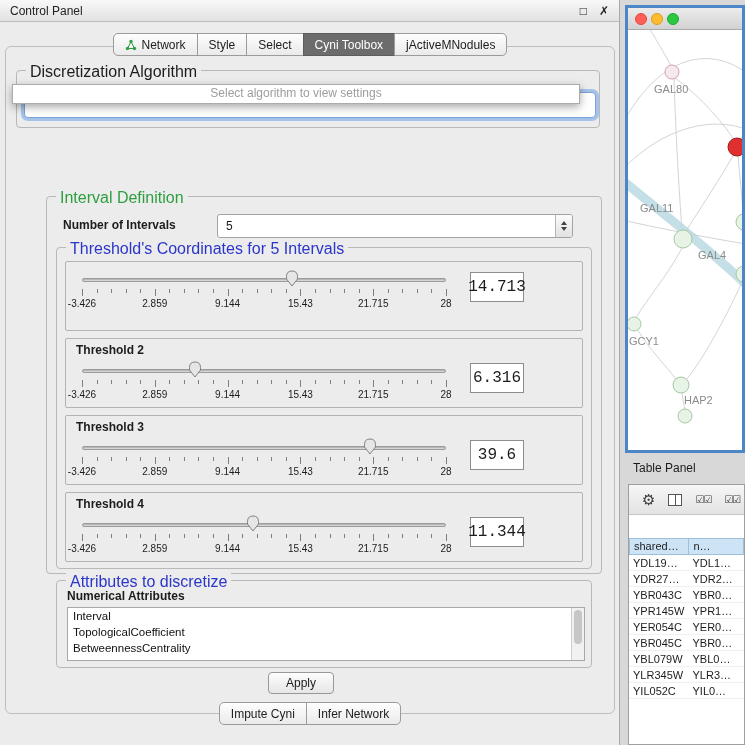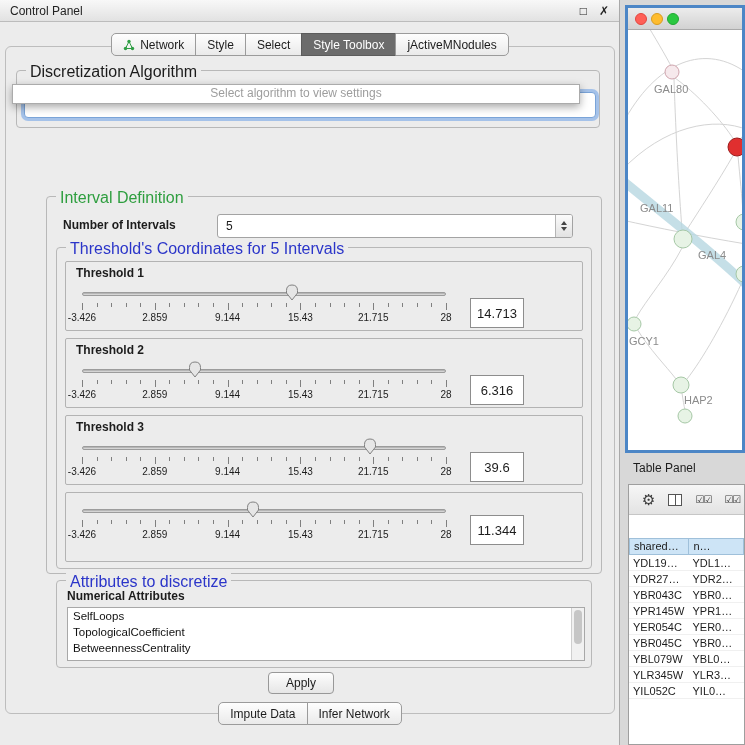--- a/index.html
+++ b/index.html
@@ -49,21 +49,21 @@
   .thr-title{font-weight:bold;font-size:12px;}
   .slider-row{display:flex;margin-top:2px;}
   .slider-area{position:relative;width:380px;height:44px;}
   .slider-inner{position:absolute;left:6px;right:10px;top:0;height:100%;}
   .slider-track{position:absolute;left:0;right:0;top:10px;height:4px;background:#d9d9d9;border:1px solid #9c9c9c;border-radius:2px;box-shadow:inset 0 1px 1px rgba(0,0,0,.18);}
   .thumb{position:absolute;top:2px;margin-left:-7px;z-index:2;}
   .tick{position:absolute;top:21px;width:1px;background:#7f7f7f;display:block;}
   .tick.major{height:7px;}
   .tick.minor{height:4px;}
   .scale-label{position:absolute;top:30px;transform:translateX(-50%);font-size:10px;color:#1c1c1c;white-space:nowrap;}
-  .valbox{width:54px;height:30px;margin-left:14px;margin-top:16px;background:#fff;border:1px solid #8d8d8d;display:flex;align-items:center;justify-content:center;font-size:13px;}
+  .valbox{width:54px;height:30px;margin-left:14px;margin-top:4px;background:#fff;border:1px solid #8d8d8d;display:flex;align-items:center;justify-content:center;font-size:16px;font-family:Liberation Mono, monospace;}
 
   #grp-attr{left:56px;top:580px;width:536px;height:88px;}
   .attr-subtitle{position:absolute;left:10px;top:8px;font-weight:bold;font-size:12px;}
   .attr-list{position:absolute;left:10px;right:6px;top:26px;bottom:6px;background:#fff;border:1px solid #a8a8a8;overflow:hidden;}
   .attr-item{font-size:11.5px;height:16px;line-height:16px;padding-left:5px;color:#111;white-space:nowrap;}
   .attr-scroll{position:absolute;right:0;top:0;bottom:0;width:13px;background:#f1f1f1;border-left:1px solid #cfcfcf;}
   .attr-thumb{position:absolute;left:2px;top:2px;width:8px;height:34px;background:#c6c6c6;border-radius:4px;}
 
   .apply-btn{position:absolute;left:268px;top:672px;width:66px;height:22px;background:linear-gradient(#fdfdfd,#e6e6e6);border:1px solid #989898;border-radius:4px;font-size:12px;display:flex;align-items:center;justify-content:center;}
 
@@ -121,21 +121,21 @@
           </svg>
           <span>Network</span>
         </div>
         <div class="tab">
           <span>Style</span>
         </div>
         <div class="tab">
           <span>Select</span>
         </div>
         <div class="tab selected">
-          <span>Style Toolbox</span>
+          <span>Cyni Toolbox</span>
         </div>
         <div class="tab">
           <span>jActiveMNodules</span>
         </div>
       </div>
 
     <div class="group" id="grp-algo">
       <span class="group-label">Discretization Algorithm</span>
     </div>
     <div class="combo algo-combo"></div>
@@ -153,21 +153,20 @@
         <span class="stepper">
             <i class="arr-up"></i>
             <i class="arr-down"></i>
           </span>
       </div>
 
       <div class="group" id="grp-thr">
         <span class="group-label blue">Threshold's Coordinates for 5 Intervals</span>
         <div class="thr-stack" id="thrStack">
             <div class="thr-box">
-              <div class="thr-title">Threshold 1</div>
               <div class="slider-row">
                 <div class="slider-area">
                   <div class="slider-inner">
                     <div class="slider-track"></div>
                     <span class="tick major" style="left: 0%;"></span>
                     <span class="tick minor" style="left: 4%;"></span>
                     <span class="tick minor" style="left: 8%;"></span>
                     <span class="tick minor" style="left: 12%;"></span>
                     <span class="tick minor" style="left: 16%;"></span>
                     <span class="tick major" style="left: 20%;"></span>
@@ -291,20 +290,21 @@
                     <span class="scale-label" style="left: 100%;">28</span>
                     <svg width="14" height="17" class="thumb" style="left: 78.9983%;">
                       <path d="M1.5 6.5 Q1.5 1 7 1 Q12.5 1 12.5 6.5 L12.5 9 L7 16 L1.5 9 Z" fill="#e6e6e6" stroke="#828282"></path>
                     </svg>
                   </div>
                 </div>
                 <div class="valbox">39.6</div>
               </div>
             </div>
             <div class="thr-box">
+              <div class="thr-title">Threshold 4</div>
               <div class="slider-row">
                 <div class="slider-area">
                   <div class="slider-inner">
                     <div class="slider-track"></div>
                     <span class="tick major" style="left: 0%;"></span>
                     <span class="tick minor" style="left: 4%;"></span>
                     <span class="tick minor" style="left: 8%;"></span>
                     <span class="tick minor" style="left: 12%;"></span>
                     <span class="tick minor" style="left: 16%;"></span>
                     <span class="tick major" style="left: 20%;"></span>
@@ -346,31 +346,31 @@
       </div>
     </div>
 
     <div class="group" id="grp-attr">
       <span class="group-label blue">Attributes to discretize</span>
       <div class="attr-subtitle">Numerical Attributes</div>
       <div class="attr-list" id="attrList">
         <div class="attr-scroll">
           <div class="attr-thumb"></div>
         </div>
-      <div class="attr-item">SelfLoops</div>
+      <div class="attr-item">Interval</div>
           <div class="attr-item">TopologicalCoefficient</div>
           <div class="attr-item">BetweennessCentrality</div>
         </div>
     </div>
 
     <div class="apply-btn">Apply</div>
 
     <div class="bottom-tabs" id="bottomTabs">
         <div class="tab">
-          <span>Impute Data</span>
+          <span>Impute Cyni</span>
         </div>
         <div class="tab">
           <span>Infer Network</span>
         </div>
       </div>
   </div>
 
   <div class="net-window">
     <div class="net-titlebar">
       <span class="tl red"></span>

